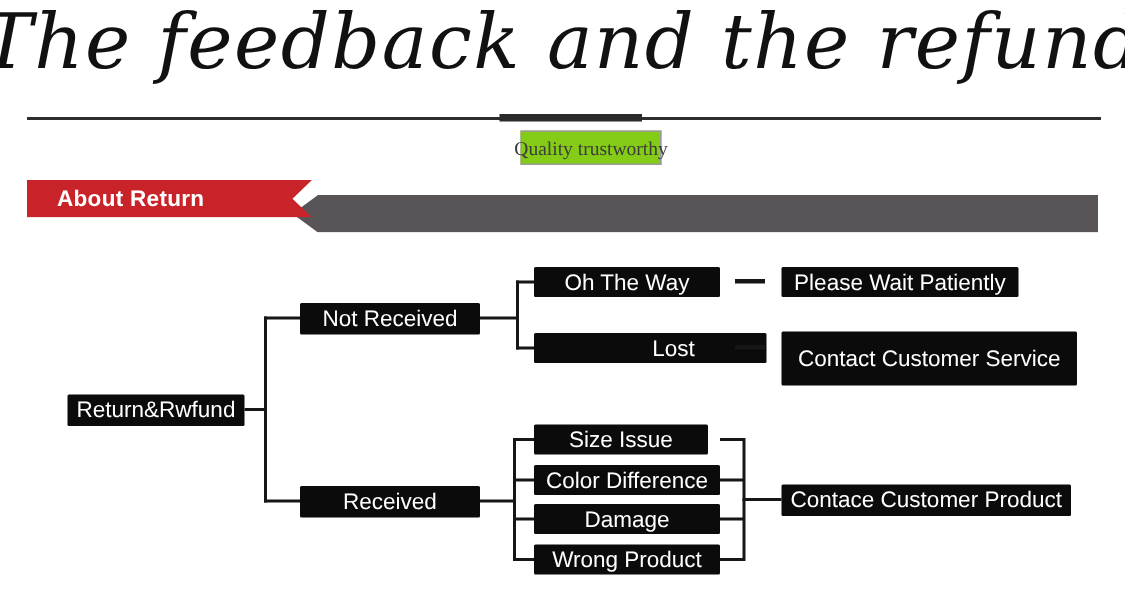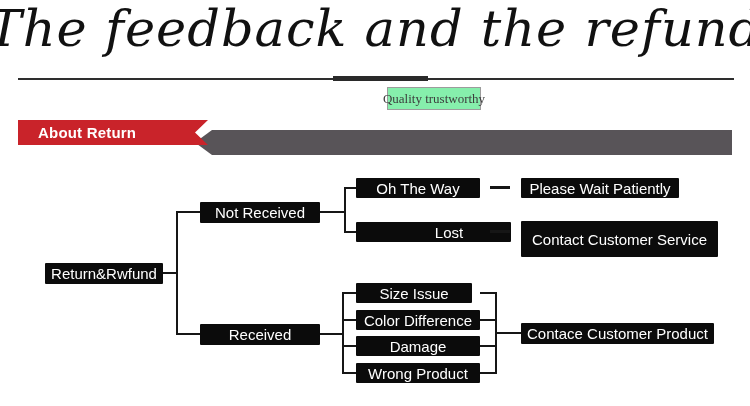--- a/index.html
+++ b/index.html
@@ -11,23 +11,23 @@
   .title{
     position:absolute;left:0;top:-8px;width:750px;height:72px;
     display:flex;align-items:center;justify-content:center;
     font-family:"DejaVu Serif","Liberation Serif",serif;
     font-style:italic;font-size:51px;color:#111;letter-spacing:1px;white-space:nowrap;
   }
   .divider{position:absolute;left:18px;top:78px;width:716px;height:2px;background:#2e2e2e;}
   .divider-thick{position:absolute;left:333px;top:76px;width:95px;height:5px;background:#2a2a2a;}
   .quality-box{
     position:absolute;left:347px;top:87px;width:92px;height:21px;
-    border:1px solid #9c9c9c;background:#86efac;
+    border:1px solid #9c9c9c;background:#84cc16;
     display:flex;align-items:center;justify-content:center;
-    font-family:"Liberation Serif",serif;font-size:13px;color:#3c3c3c;white-space:nowrap;margin-left:40px;
+    font-family:"Liberation Serif",serif;font-size:13px;color:#3c3c3c;white-space:nowrap;
   }
   
   .banner-gray{
     position:absolute;left:195px;top:130px;width:537px;height:25px;
     background:var(--bar-gray,#585458);
     clip-path:polygon(17px 0,100% 0,100% 100%,17px 100%,0 50%);
   }
   .banner-red{
     position:absolute;left:18px;top:120px;width:190px;height:25px;
     background:var(--accent-red,#c9232a);

